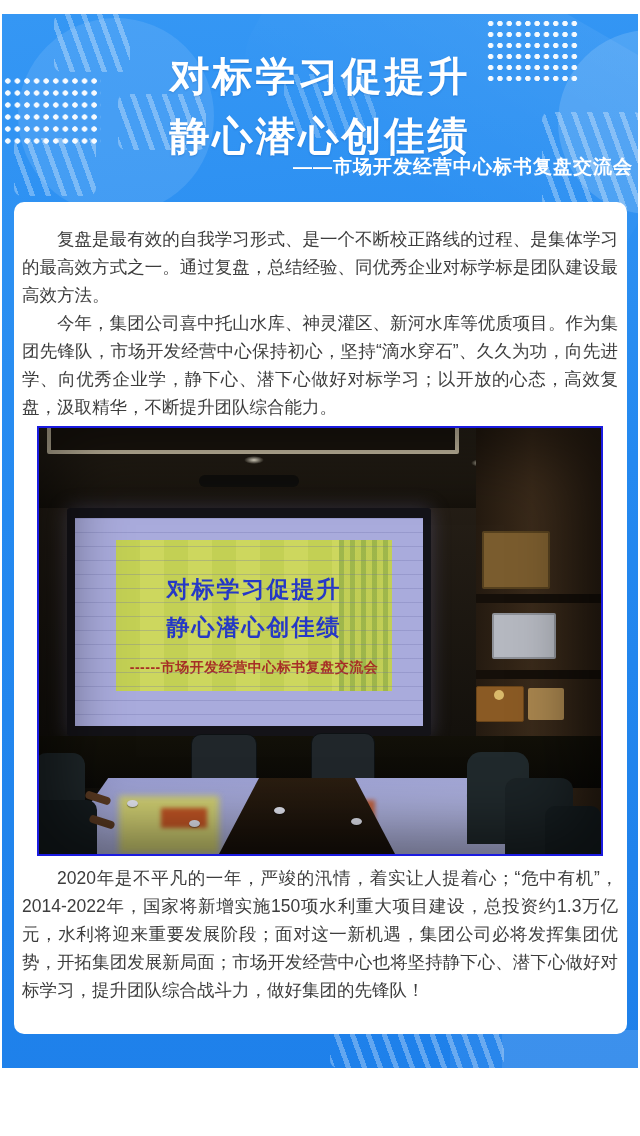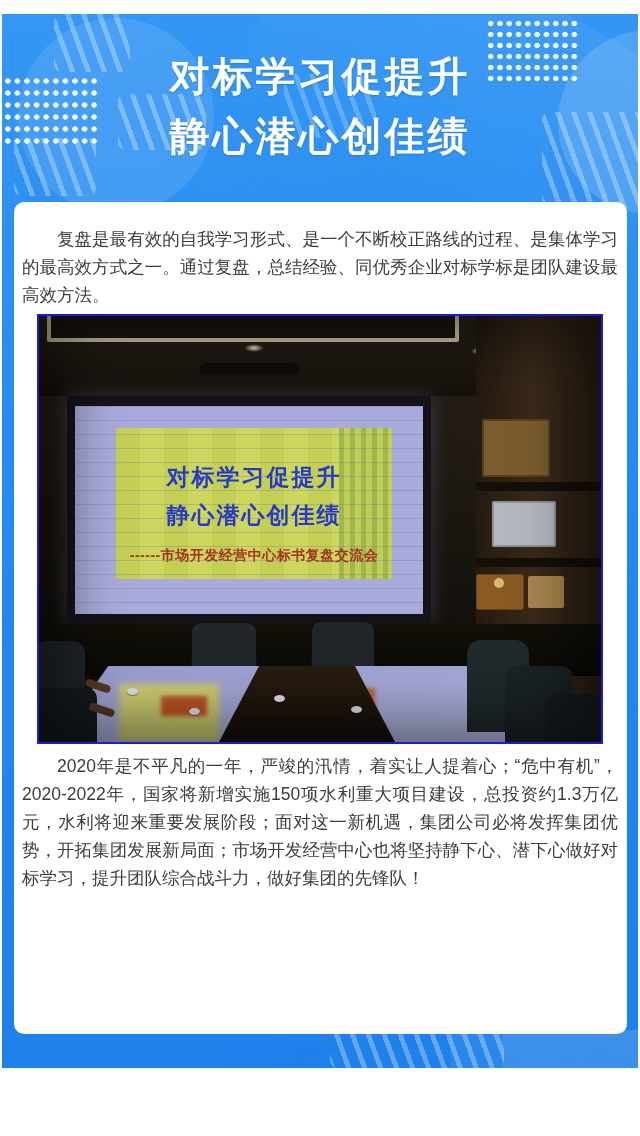--- a/index.html
+++ b/index.html
@@ -97,26 +97,28 @@
   <div class="stripes stD"></div>
   <div class="stripes stE"></div>
   <div class="stripes stF"></div>
   <div class="flight1"></div>
   <div class="flight2"></div>
 
   <div class="title">
     <div>对标学习促提升</div>
     <div>静心潜心创佳绩</div>
   </div>
+  <div class="subtitle">——市场开发经营中心标书复盘交流会</div>
 
   <div class="card">
 
     <p class="para">复盘是最有效的自我学习形式、是一个不断校正路线的过程、是集体学习的最高效方式之一。通过复盘，总结经验、同优秀企业对标学标是团队建设最高效方法。</p>
 
 
+    <p class="para">今年，集团公司喜中托山水库、神灵灌区、新河水库等优质项目。作为集团先锋队，市场开发经营中心保持初心，坚持“滴水穿石”、久久为功，向先进学、向优秀企业学，静下心、潜下心做好对标学习；以开放的心态，高效复盘，汲取精华，不断提升团队综合能力。</p>
 
     <div class="photo">
       <div class="ph-ceil"></div>
       <div class="ph-trim"></div>
       <div class="ph-light" style="left:205px;top:28px;"></div>
       <div class="ph-light" style="left:432px;top:31px;"></div>
       <div class="ph-vent"></div>
 
       <div class="ph-wall">
         <div class="shelfbar" style="top:166px;"></div>
@@ -160,16 +162,16 @@
       <div class="chairL2"></div>
       <div class="armwood" style="left:46px;top:366px;"></div>
       <div class="armwood" style="left:50px;top:390px;"></div>
       <div class="chairR1"></div>
       <div class="chairR2"></div>
       <div class="chairR3"></div>
 
       <div class="ph-vig"></div>
     </div>
 
-    <p class="para">2020年是不平凡的一年，严竣的汛情，着实让人提着心；“危中有机”，2020-2022年，国家将新增实施150项水利重大项目建设，总投资约1.3万亿元，水利将迎来重要发展阶段；面对这一新机遇，集团公司必将发挥集团优势，开拓集团发展新局面；市场开发经营中心也将坚持静下心、潜下心做好对标学习，提升团队综合战斗力，做好集团的先锋队！</p>
+    <p class="para">2020年是不平凡的一年，严竣的汛情，着实让人提着心；“危中有机”，2014-2022年，国家将新增实施150项水利重大项目建设，总投资约1.3万亿元，水利将迎来重要发展阶段；面对这一新机遇，集团公司必将发挥集团优势，开拓集团发展新局面；市场开发经营中心也将坚持静下心、潜下心做好对标学习，提升团队综合战斗力，做好集团的先锋队！</p>
 
   </div>
 </div>
 
 </body></html>

